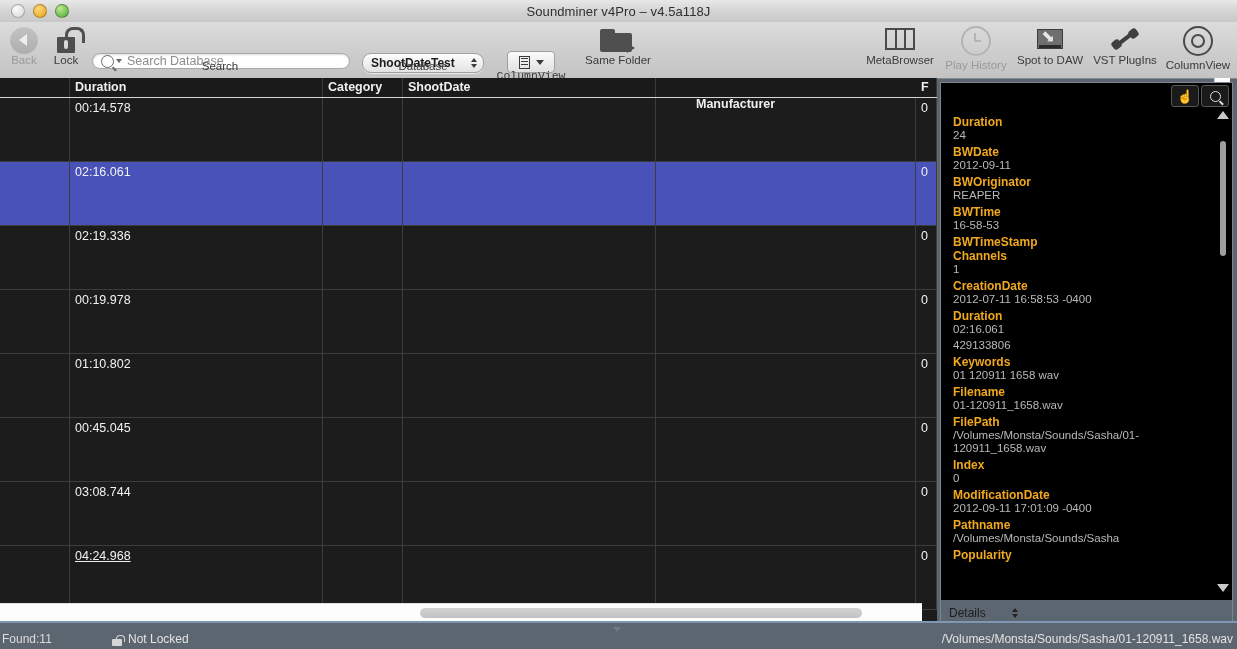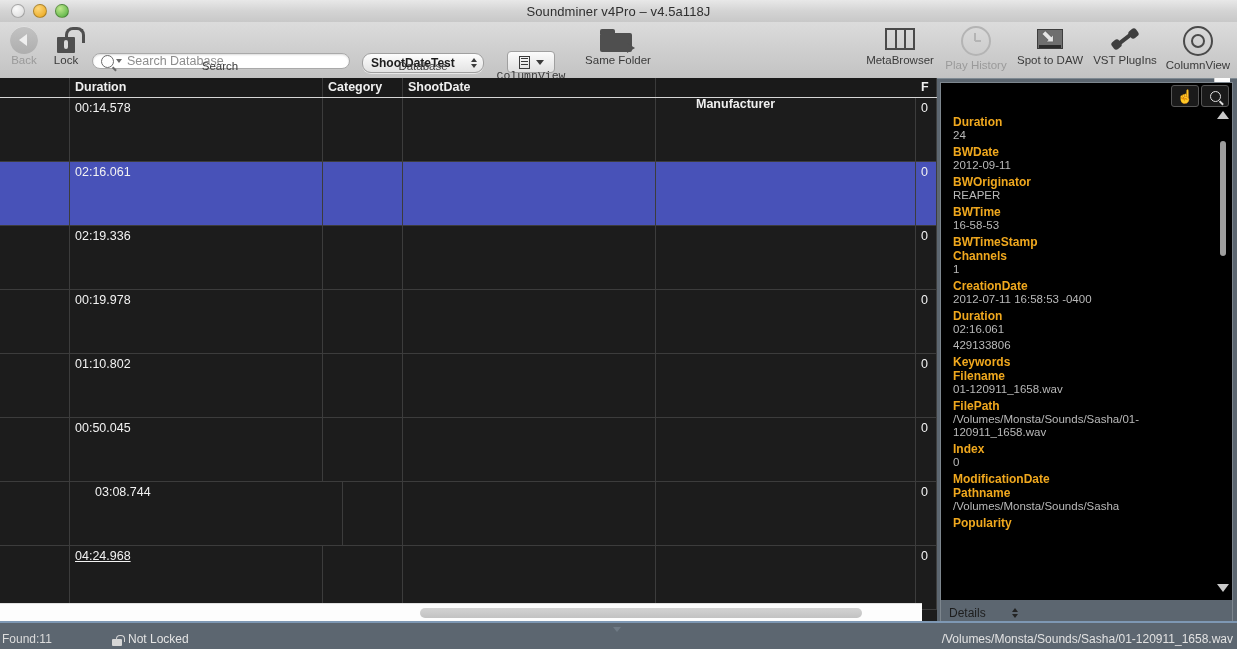--- a/index.html
+++ b/index.html
@@ -371,29 +371,29 @@
         <div class="trow">
           <div class="tcell" style="left: 0px; width: 70px;"></div>
           <div class="tcell" style="left: 70px; width: 253px;">01:10.802</div>
           <div class="tcell" style="left: 323px; width: 80px;"></div>
           <div class="tcell" style="left: 403px; width: 253px;"></div>
           <div class="tcell" style="left: 656px; width: 260px;"></div>
           <div class="tcell" style="left: 916px; width: 21px;">0</div>
         </div>
         <div class="trow">
           <div class="tcell" style="left: 0px; width: 70px;"></div>
-          <div class="tcell" style="left: 70px; width: 253px;">00:50.045</div>
-          <div class="tcell" style="left: 323px; width: 80px;"></div>
-          <div class="tcell" style="left: 403px; width: 253px;"></div>
-          <div class="tcell" style="left: 656px; width: 260px;"></div>
-          <div class="tcell" style="left: 916px; width: 21px;">0</div>
-        </div>
-        <div class="trow">
-          <div class="tcell" style="left: 0px; width: 70px;"></div>
-          <div class="tcell" style="left: 70px; width: 253px; margin-left: 20px;">03:08.744</div>
+          <div class="tcell" style="left: 70px; width: 253px;">00:45.045</div>
+          <div class="tcell" style="left: 323px; width: 80px;"></div>
+          <div class="tcell" style="left: 403px; width: 253px;"></div>
+          <div class="tcell" style="left: 656px; width: 260px;"></div>
+          <div class="tcell" style="left: 916px; width: 21px;">0</div>
+        </div>
+        <div class="trow">
+          <div class="tcell" style="left: 0px; width: 70px;"></div>
+          <div class="tcell" style="left: 70px; width: 253px;">03:08.744</div>
           <div class="tcell" style="left: 323px; width: 80px;"></div>
           <div class="tcell" style="left: 403px; width: 253px;"></div>
           <div class="tcell" style="left: 656px; width: 260px;"></div>
           <div class="tcell" style="left: 916px; width: 21px;">0</div>
         </div>
         <div class="trow">
           <div class="tcell" style="left: 0px; width: 70px;"></div>
           <div class="tcell" style="left: 70px; width: 253px; text-decoration: underline;">04:24.968</div>
           <div class="tcell" style="left: 323px; width: 80px;"></div>
           <div class="tcell" style="left: 403px; width: 253px;"></div>
@@ -433,27 +433,29 @@
         <div class="meta-val">16-58-53</div>
         <div class="meta-key">BWTimeStamp</div>
         <div class="meta-key">Channels</div>
         <div class="meta-val">1</div>
         <div class="meta-key">CreationDate</div>
         <div class="meta-val">2012-07-11 16:58:53 -0400</div>
         <div class="meta-key">Duration</div>
         <div class="meta-val">02:16.061</div>
         <div class="meta-val">429133806</div>
         <div class="meta-key">Keywords</div>
+        <div class="meta-val">01 120911 1658 wav</div>
         <div class="meta-key">Filename</div>
         <div class="meta-val">01-120911_1658.wav</div>
         <div class="meta-key">FilePath</div>
         <div class="meta-val">/Volumes/Monsta/Sounds/Sasha/01-120911_1658.wav</div>
         <div class="meta-key">Index</div>
         <div class="meta-val">0</div>
         <div class="meta-key">ModificationDate</div>
+        <div class="meta-val">2012-09-11 17:01:09 -0400</div>
         <div class="meta-key">Pathname</div>
         <div class="meta-val">/Volumes/Monsta/Sounds/Sasha</div>
         <div class="meta-key">Popularity</div>
         <div class="meta-val"></div>
       </div>
 
     <div class="meta-vsb">
       <div class="meta-arrow-up"></div>
       <div class="meta-thumb"></div>
       <div class="meta-arrow-dn"></div>

